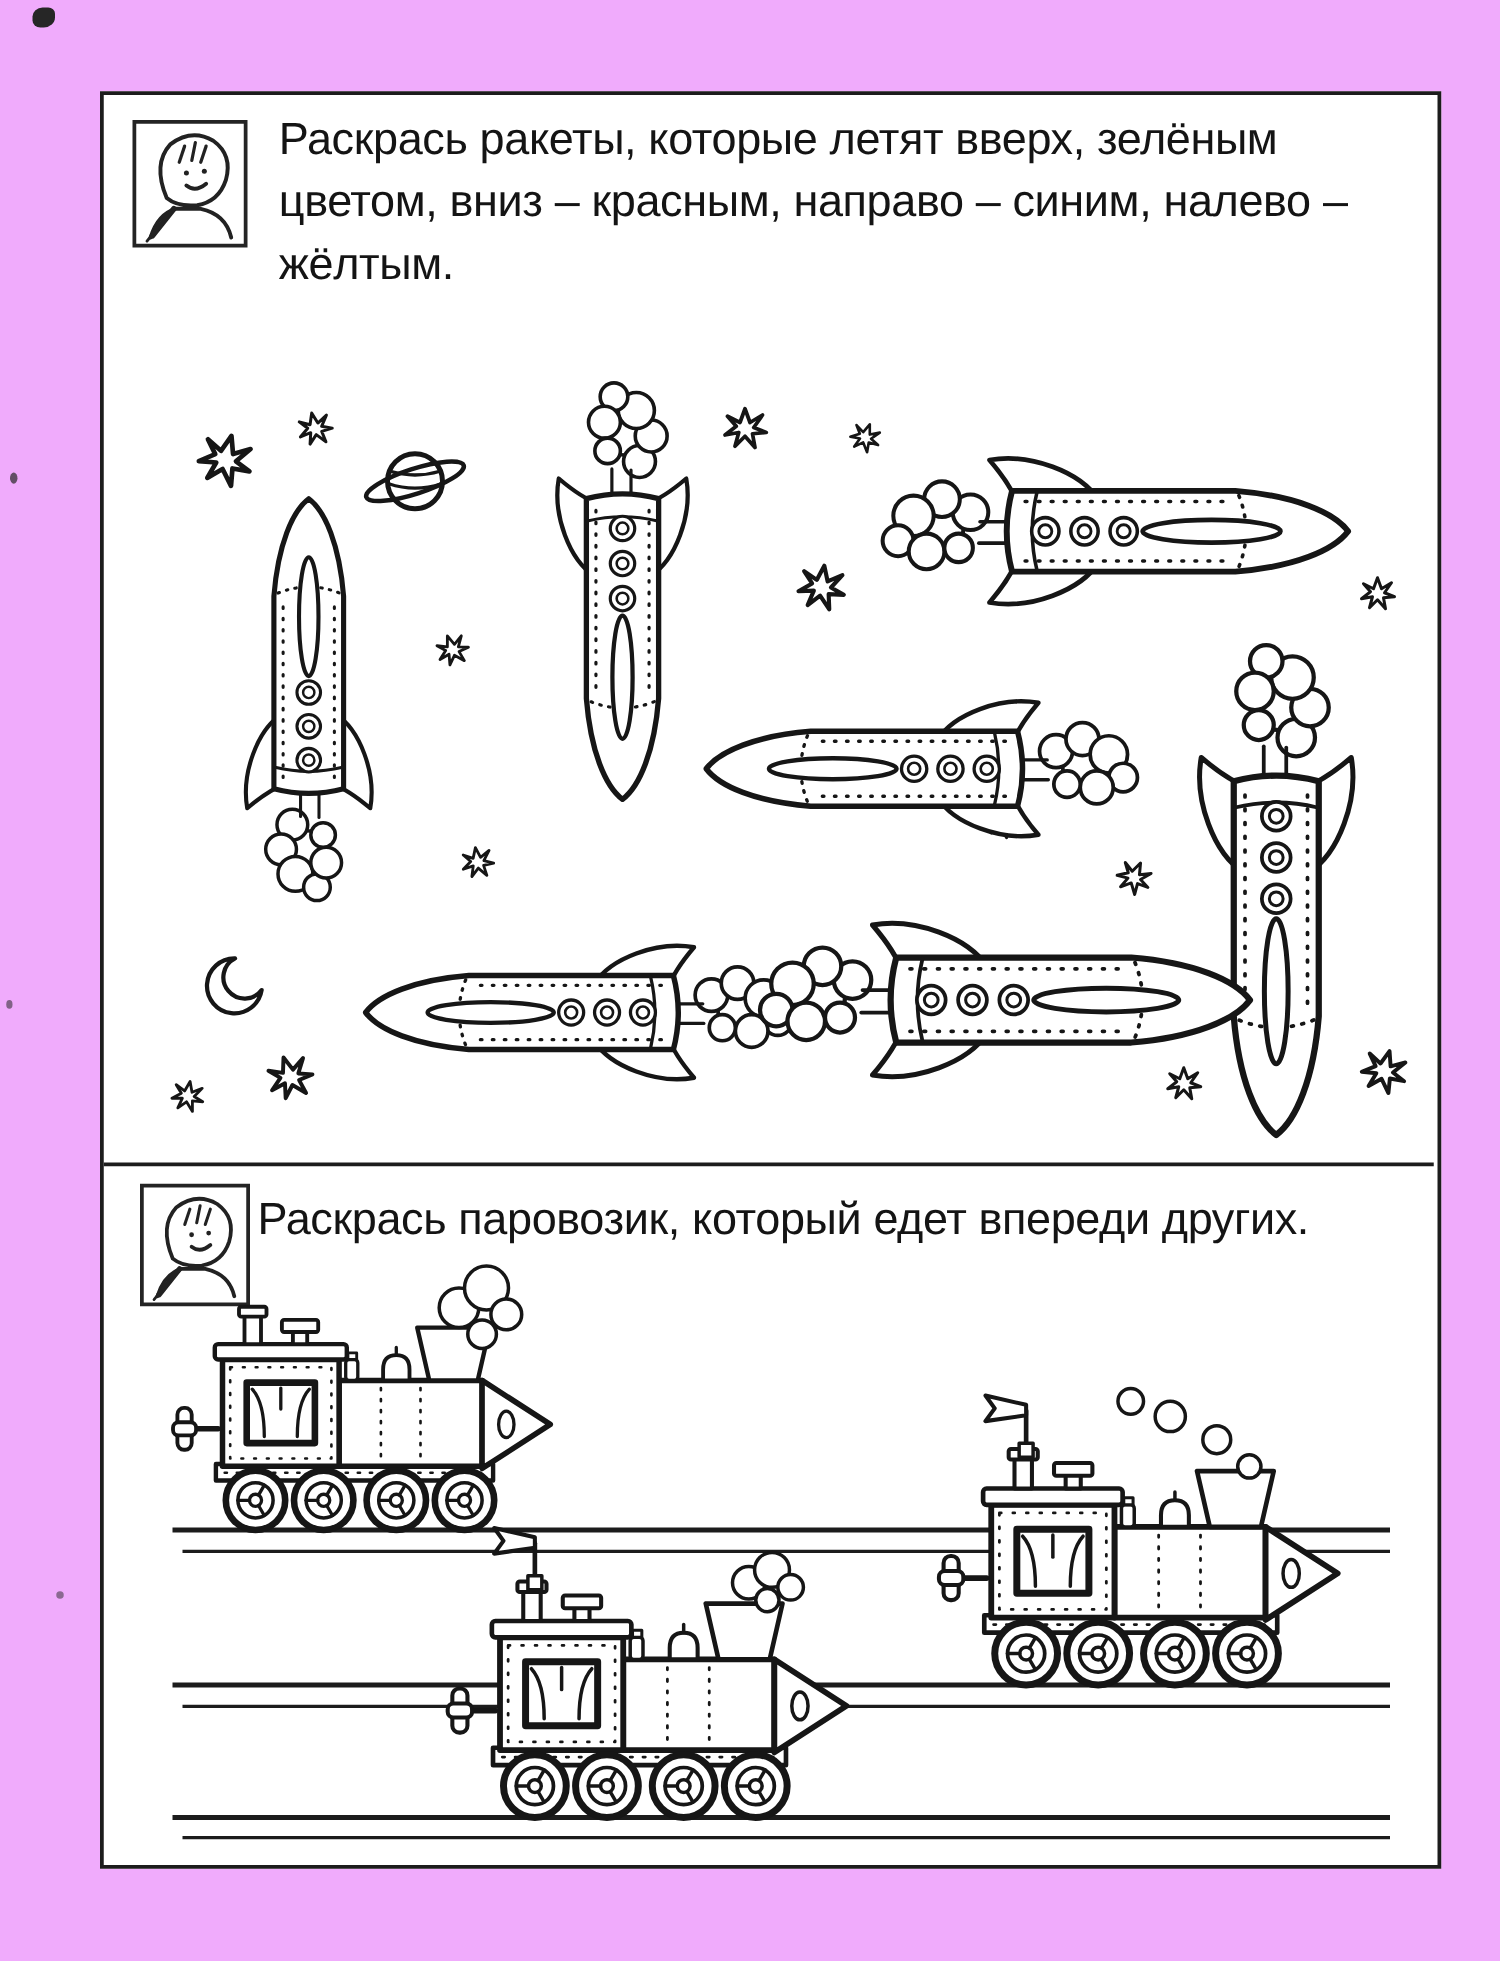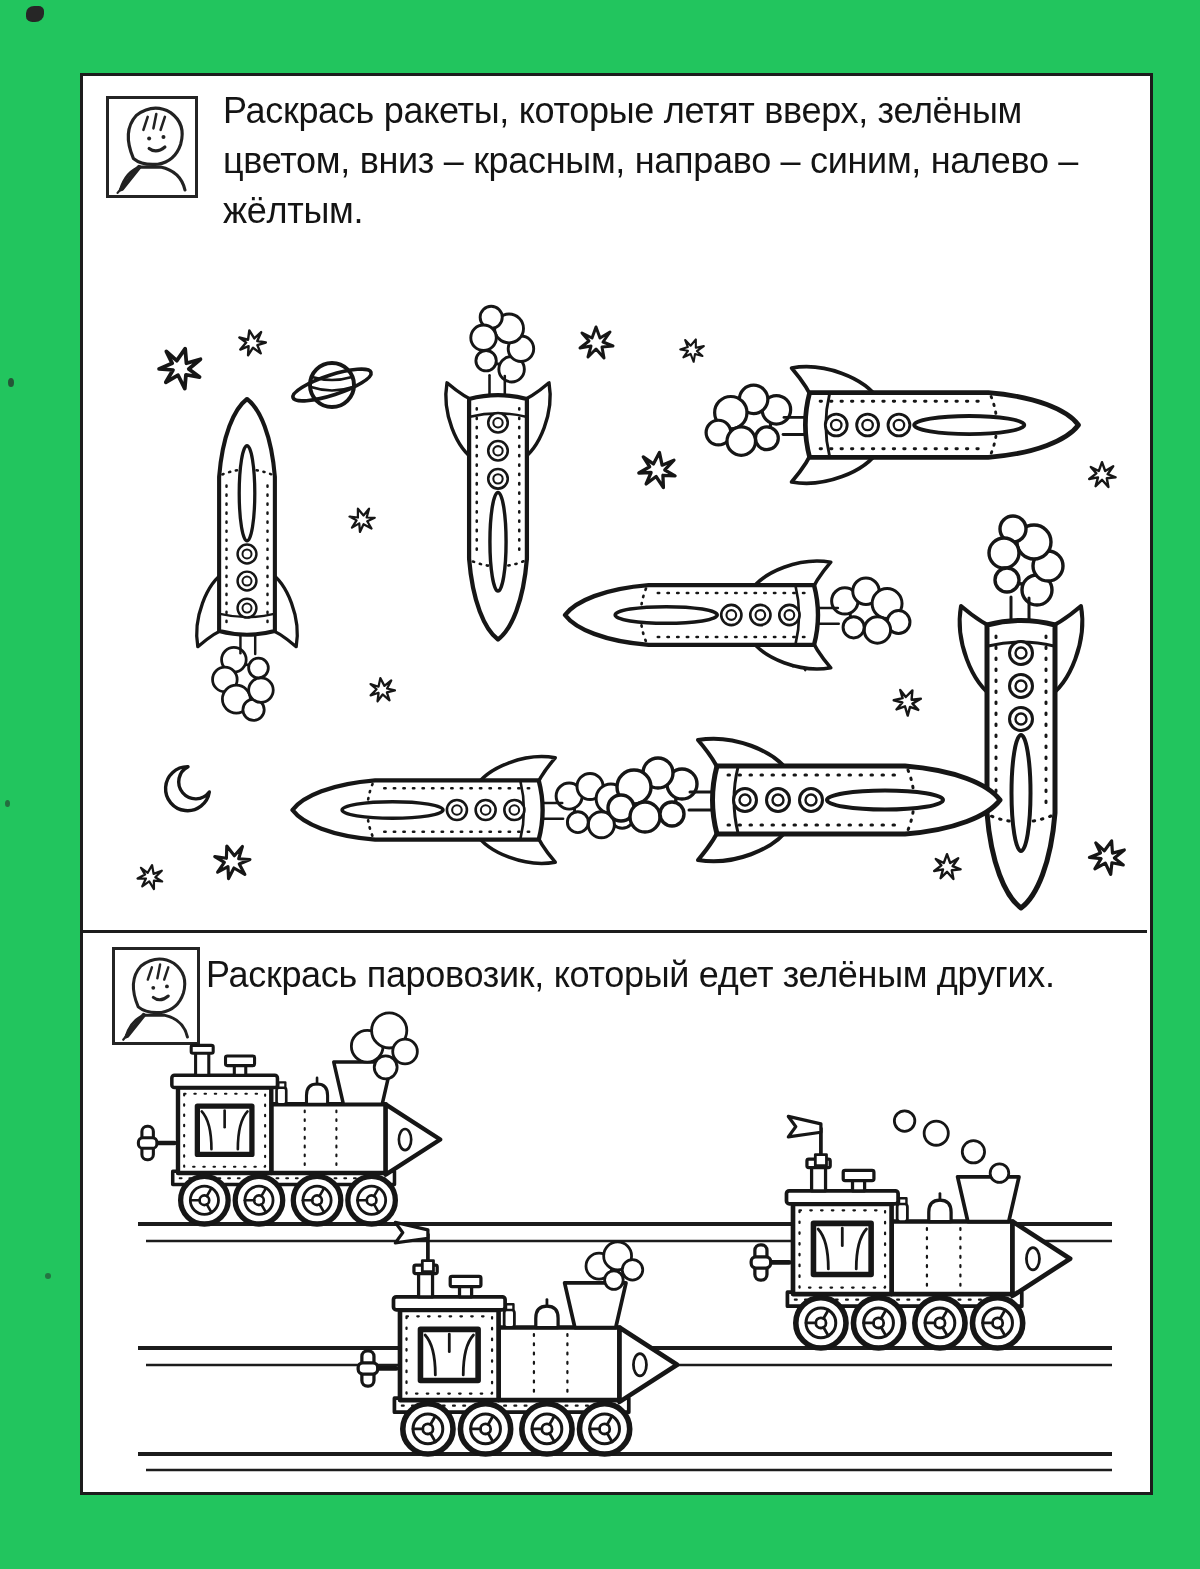--- a/index.html
+++ b/index.html
@@ -1,17 +1,17 @@
 <!DOCTYPE html>
 <html><head>
 <meta charset="utf-8">
 <style>
   html,body{margin:0;padding:0;background:#ffffff;}
   .page{
-    position:relative;width:1200px;height:1569px;background:#22c55e;
+    position:relative;width:1200px;height:1569px;background:#f0abfc;
     font-family:"Liberation Sans", sans-serif;color:#161616;overflow:hidden;
   }
   .frame{
     position:absolute;left:80px;top:73px;width:1073px;height:1422px;
     border:3px solid #1c1c1c;box-sizing:border-box;background:#ffffff;
   }
   .divider{
     position:absolute;left:83px;top:930px;width:1064px;height:0;
     border-top:3px solid #1c1c1c;
   }
@@ -236,21 +236,21 @@
         <use href="#rocket"></use>
       </g>
   </svg>
 
   <div class="icon-box icon-box-2">
     <svg viewBox="0 0 60 66">
       <use href="#kid"></use>
     </svg>
   </div>
 
-  <div class="instruction instruction-2">Раскрась паровозик, который едет зелёным других.</div>
+  <div class="instruction instruction-2">Раскрась паровозик, который едет впереди других.</div>
 
   <svg class="scene scene-trains" viewBox="0 0 1070 500">
     <g stroke="#1c1c1c">
       <line x1="58" y1="224" x2="1032" y2="224" stroke-width="4"></line>
       <line x1="66" y1="241" x2="1032" y2="241" stroke-width="2.6"></line>
       <line x1="58" y1="348" x2="1032" y2="348" stroke-width="4"></line>
       <line x1="66" y1="365" x2="1032" y2="365" stroke-width="2.6"></line>
       <line x1="58" y1="454" x2="1032" y2="454" stroke-width="4"></line>
       <line x1="66" y1="470" x2="1032" y2="470" stroke-width="2.6"></line>
     </g>

